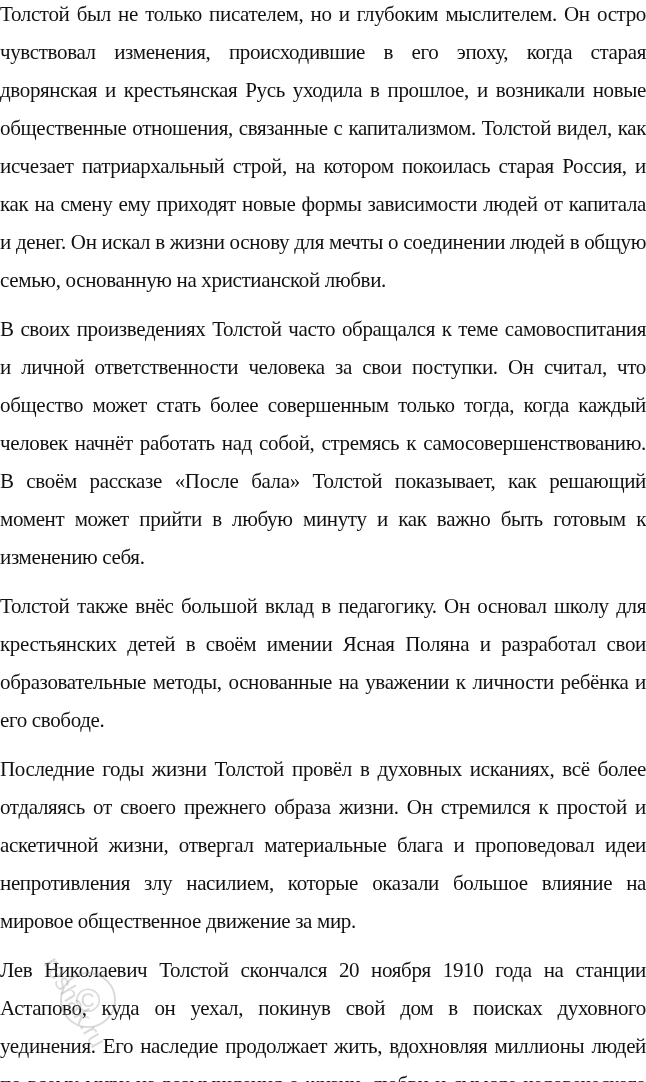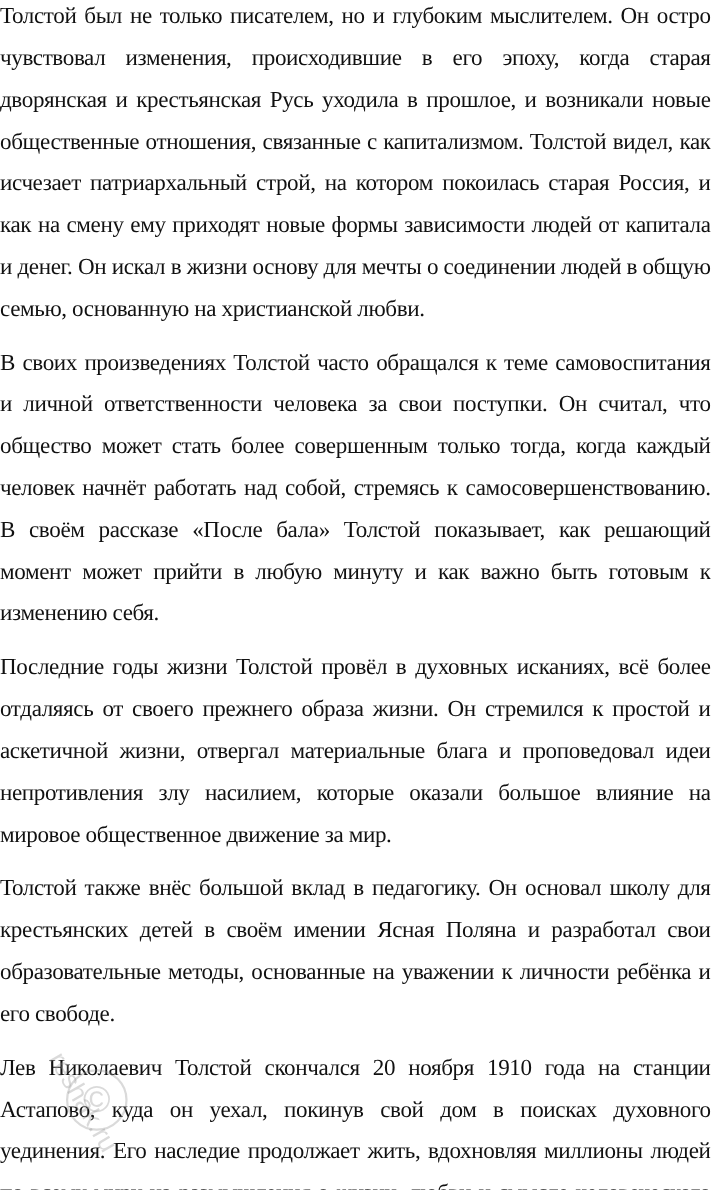--- a/index.html
+++ b/index.html
@@ -34,21 +34,21 @@
     position: absolute; left: 10px; top: 40px; font-size: 24px;
     transform: rotate(60deg); transform-origin: left top; white-space: nowrap;
   }
 </style>
 </head>
 <body>
 
 <div class="doc">
   <p class="para">Толстой был не только писателем, но и глубоким мыслителем. Он остро чувствовал изменения, происходившие в его эпоху, когда старая дворянская и крестьянская Русь уходила в прошлое, и возникали новые общественные отношения, связанные с капитализмом. Толстой видел, как исчезает патриархальный строй, на котором покоилась старая Россия, и как на смену ему приходят новые формы зависимости людей от капитала и денег. Он искал в жизни основу для мечты о соединении людей в общую семью, основанную на христианской любви.</p>
   <p class="para">В своих произведениях Толстой часто обращался к теме самовоспитания и личной ответственности человека за свои поступки. Он считал, что общество может стать более совершенным только тогда, когда каждый человек начнёт работать над собой, стремясь к самосовершенствованию. В своём рассказе «После бала» Толстой показывает, как решающий момент может прийти в любую минуту и как важно быть готовым к изменению себя.</p>
+  <p class="para">Толстой также внёс большой вклад в педагогику. Он основал школу для крестьянских детей в своём имении Ясная Поляна и разработал свои образовательные методы, основанные на уважении к личности ребёнка и его свободе.</p>
   <p class="para">Последние годы жизни Толстой провёл в духовных исканиях, всё более отдаляясь от своего прежнего образа жизни. Он стремился к простой и аскетичной жизни, отвергал материальные блага и проповедовал идеи непротивления злу насилием, которые оказали большое влияние на мировое общественное движение за мир.</p>
-  <p class="para">Толстой также внёс большой вклад в педагогику. Он основал школу для крестьянских детей в своём имении Ясная Поляна и разработал свои образовательные методы, основанные на уважении к личности ребёнка и его свободе.</p>
   <p class="para">Лев Николаевич Толстой скончался 20 ноября 1910 года на станции Астапово, куда он уехал, покинув свой дом в поисках духовного уединения. Его наследие продолжает жить, вдохновляя миллионы людей по всему миру на размышления о жизни, любви и смысле человеческого существования.</p>
 </div>
 
 <div class="watermark">
   <span class="wm-text">reshak.ru</span>
   <span class="wm-copy">©</span>
 </div>
 
 </body></html>

